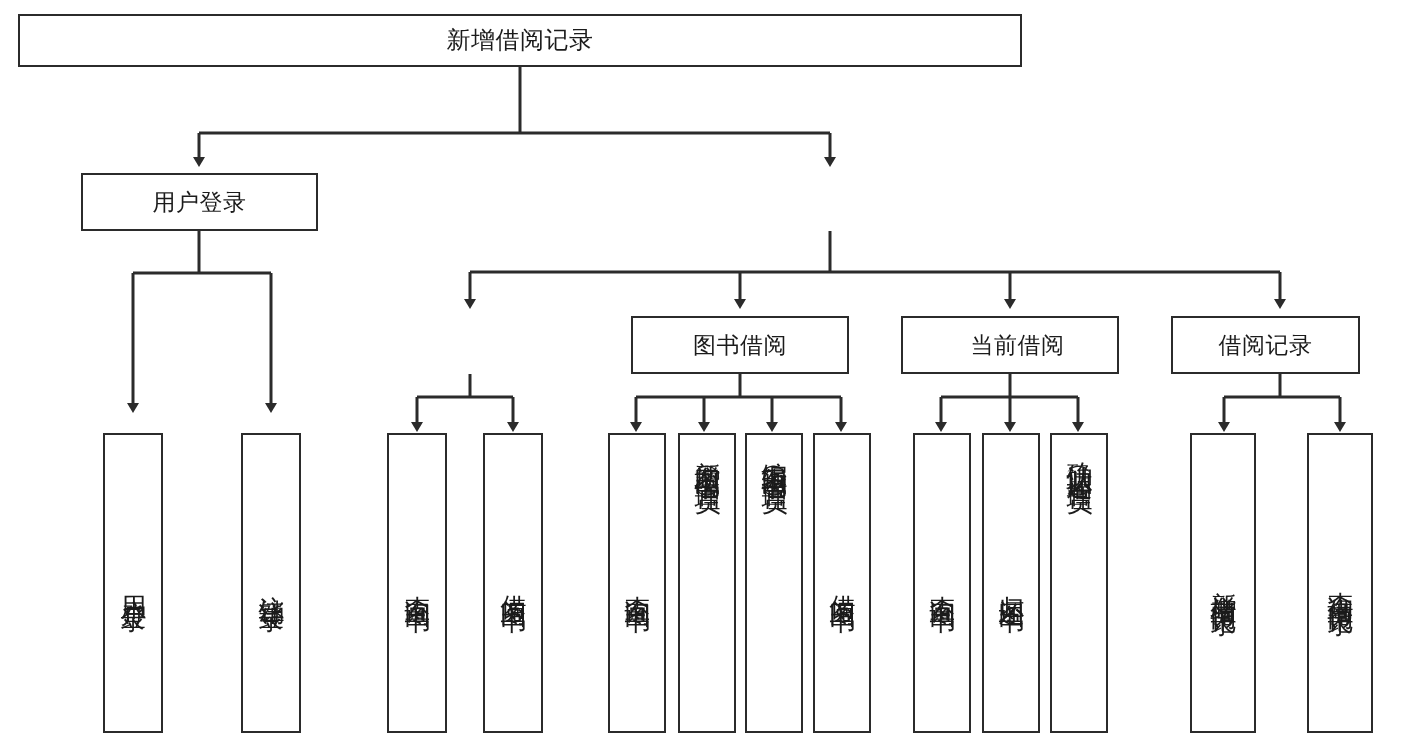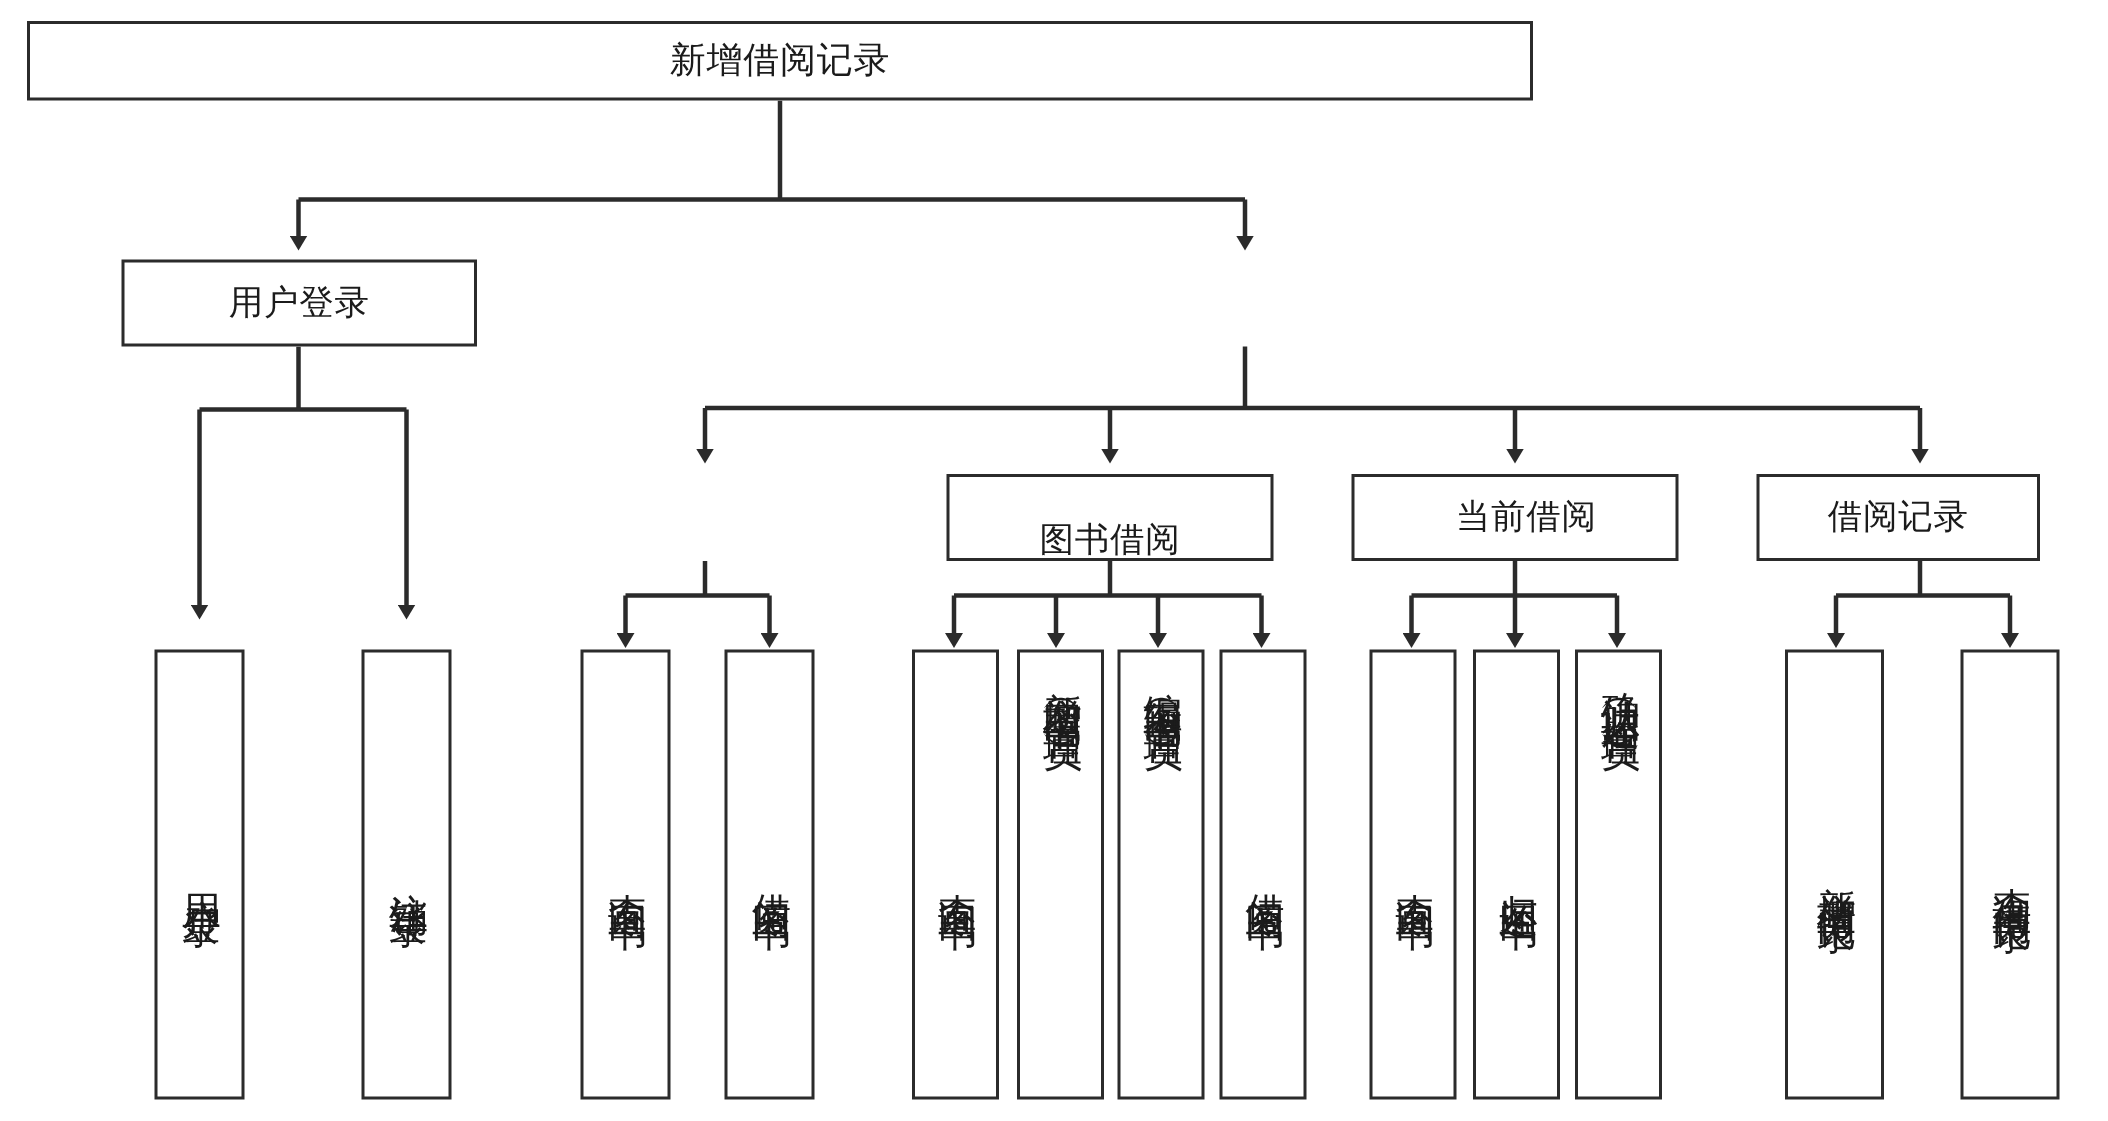--- a/index.html
+++ b/index.html
@@ -133,21 +133,21 @@
   <div class="node h root" style="left:18px; top:14px; width:1004px; height:53px;">
     <span class="label">新增借阅记录</span>
   </div>
 
   <div class="node h" style="left:81px; top:173px; width:237px; height:58px;">
     <span class="label">用户登录</span>
   </div>
 
 
 
-  <div class="node h" style="left:631px; top:316px; width:218px; height:58px;align-items:flex-end;">
+  <div class="node h" style="left:631px; top:316px; width:218px; height:58px;">
     <span class="label">图书借阅</span>
   </div>
 
   <div class="node h" style="left:901px; top:316px; width:218px; height:58px;padding-left:15px;">
     <span class="label">当前借阅</span>
   </div>
 
   <div class="node h" style="left:1171px; top:316px; width:189px; height:58px;">
     <span class="label">借阅记录</span>
   </div>

